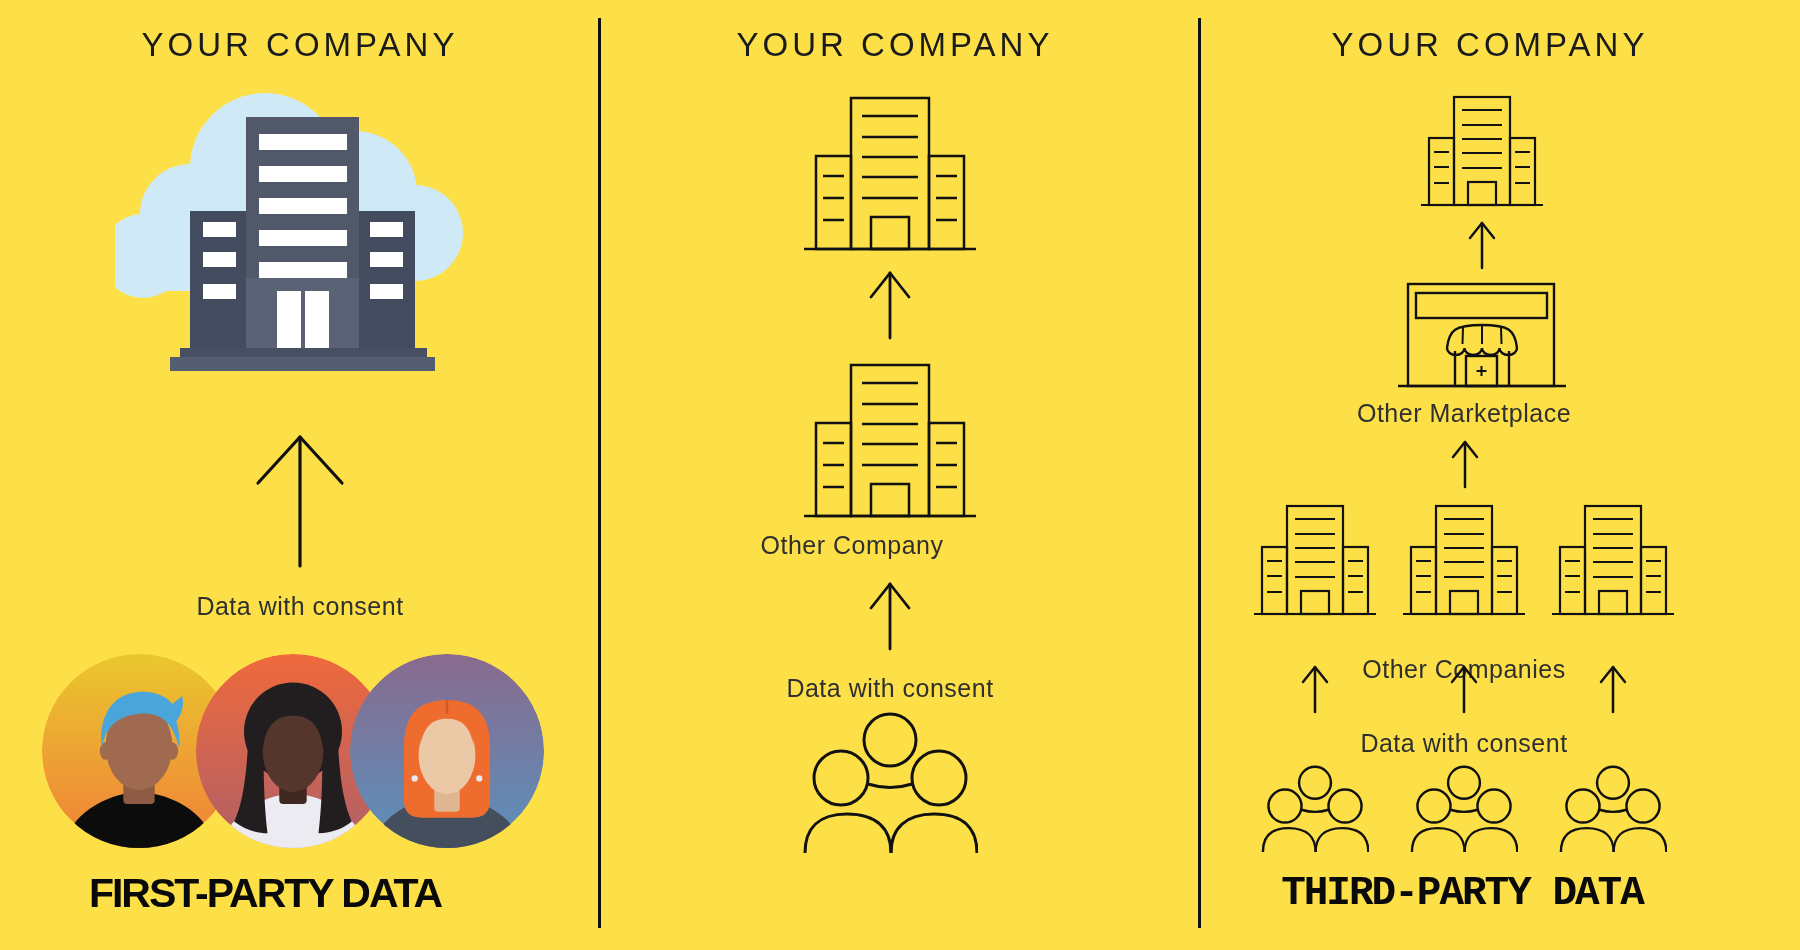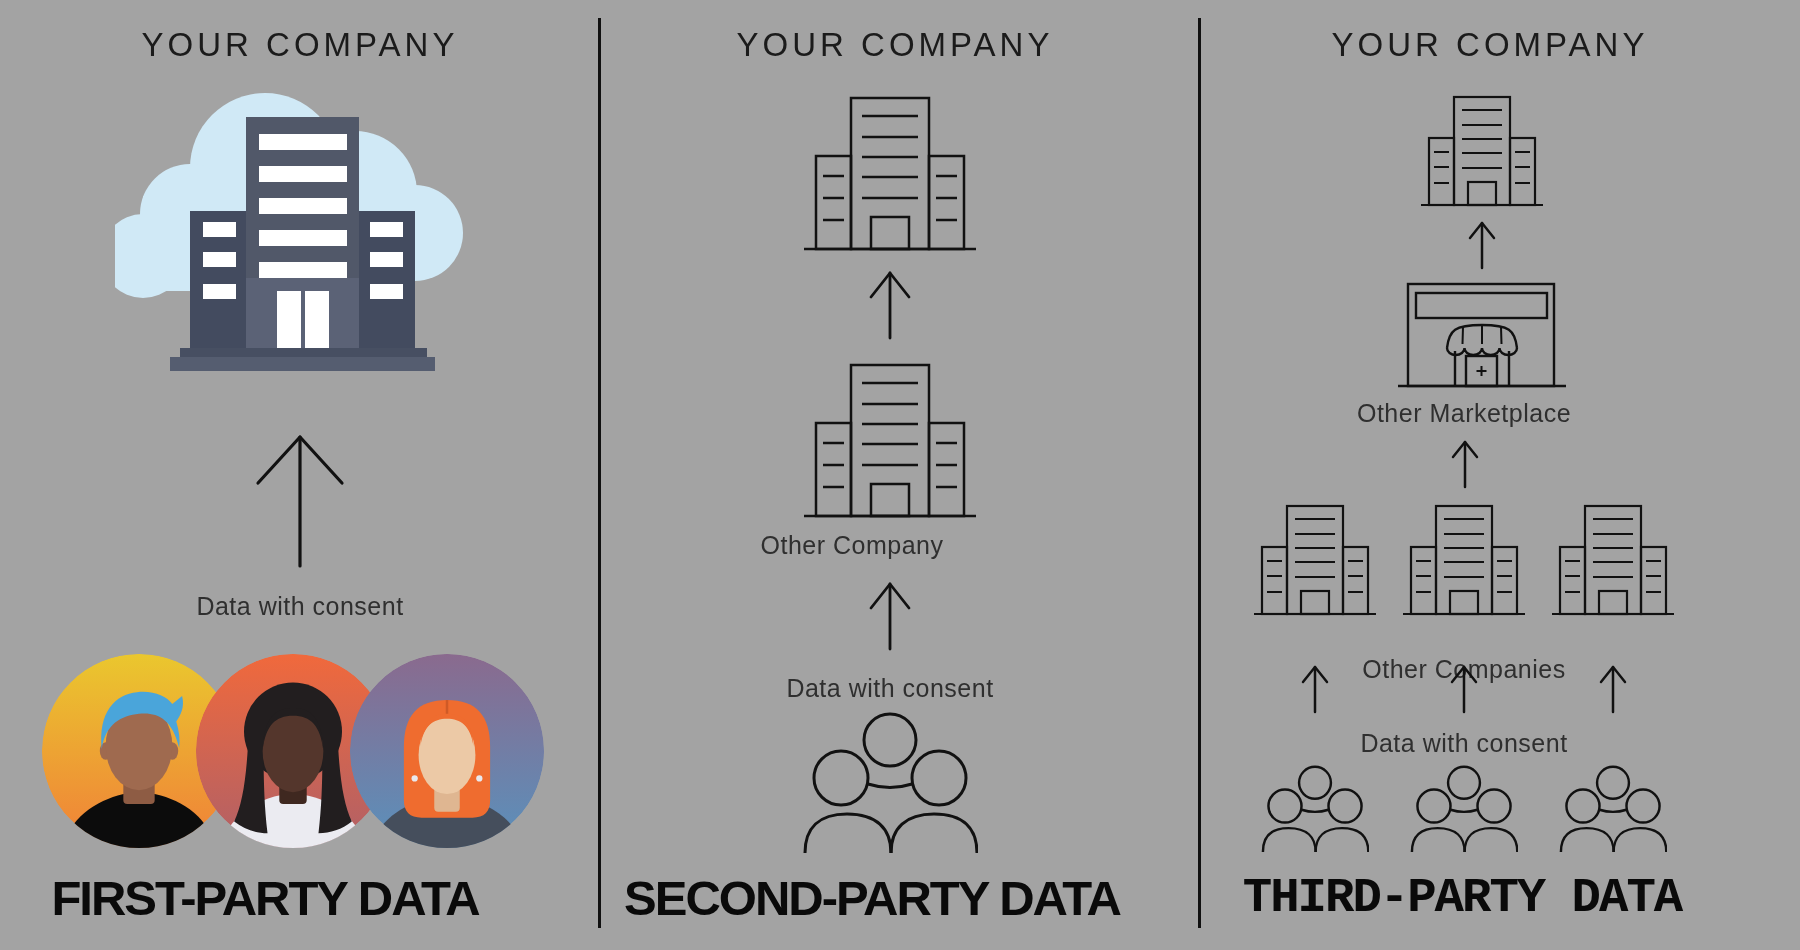--- a/index.html
+++ b/index.html
@@ -1,25 +1,25 @@
 <!DOCTYPE html>
 <html><head>
 <meta charset="utf-8">
 <style>
   html,body{margin:0;padding:0;background:#ffffff;}
-  #stage{position:relative;width:1800px;height:950px;background:#a3a3a3;overflow:hidden;
+  #stage{position:relative;width:1800px;height:950px;background:#fde047;overflow:hidden;
          font-family:"Liberation Sans",sans-serif;color:#1b1b1b;}
   .abs{position:absolute;}
   .divider{position:absolute;top:18px;width:3px;height:910px;background:#101010;}
   .col-title{position:absolute;top:26px;transform:translateX(-50%);
              font-size:33px;font-weight:400;letter-spacing:4px;color:#1b1b1b;white-space:nowrap;}
   .caption{position:absolute;transform:translateX(-50%);
            font-size:25px;font-weight:400;letter-spacing:0.5px;color:#2f2f2f;white-space:nowrap;}
   .footer-label{position:absolute;transform:translateX(-50%);
-                font-size:49px;font-weight:700;letter-spacing:-2px;color:#0a0a0a;white-space:nowrap;
+                font-size:41px;font-weight:700;letter-spacing:-2px;color:#0a0a0a;white-space:nowrap;
                 font-family:"Liberation Sans",sans-serif;}
   svg{display:block;}
 </style>
 </head>
 <body>
 
 <div id="stage">
 
   <div class="divider" style="left:598px;"></div>
   <div class="divider" style="left:1198px;"></div>
@@ -185,21 +185,20 @@
 
   <svg class="abs" style="left:802px;top:711px;" width="176" height="142" viewBox="0 0 176 142" fill="none" stroke="#111111" stroke-width="3" stroke-linecap="round">
     <circle cx="88" cy="29" r="26"></circle>
     <circle cx="39" cy="67" r="27"></circle>
     <circle cx="137" cy="67" r="27"></circle>
     <path d="M66 73 Q88 80 110 73"></path>
     <path d="M3 142 C3 117 17 103 45 103 C74 103 89 117 89 142"></path>
     <path d="M89 142 C89 117 104 103 132 103 C161 103 175 117 175 142"></path>
   </svg>
 
-  <div class="footer-label" style="left:872px;top:870px;">SECOND-PARTY DATA</div>
 
   <div class="col-title" style="left:1490px;">YOUR COMPANY</div>
 
   <svg class="abs" style="left:1420px;top:95px;" width="124" height="112" viewBox="0 0 124 112" fill="none" stroke="#111111" stroke-width="2.2">
     <path d="M1 110 H123"></path>
     <rect x="34" y="2" width="56" height="108"></rect>
     <rect x="9" y="43" width="25" height="67"></rect>
     <rect x="90" y="43" width="25" height="67"></rect>
     <path d="M42 15 H82 M42 30 H82 M42 44 H82 M42 58 H82 M42 73 H82"></path>
     <path d="M14 57 H29 M14 72 H29 M14 88 H29"></path>

